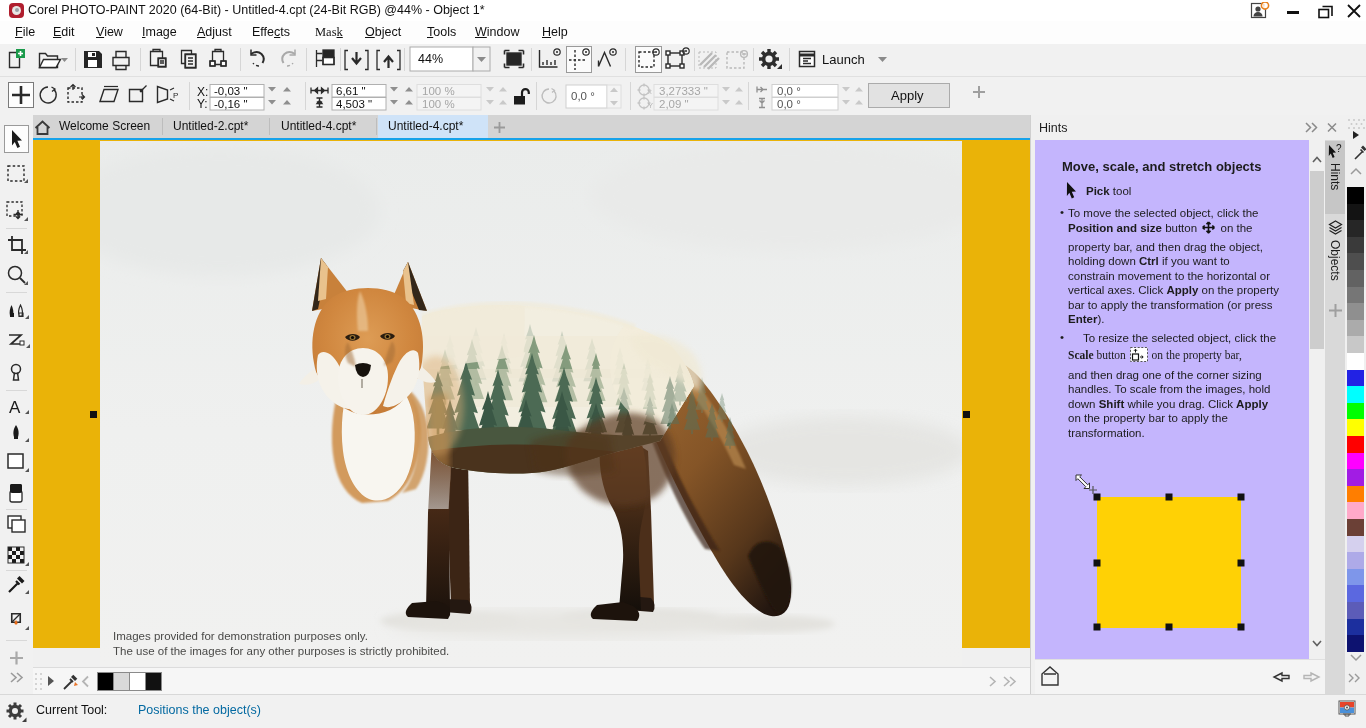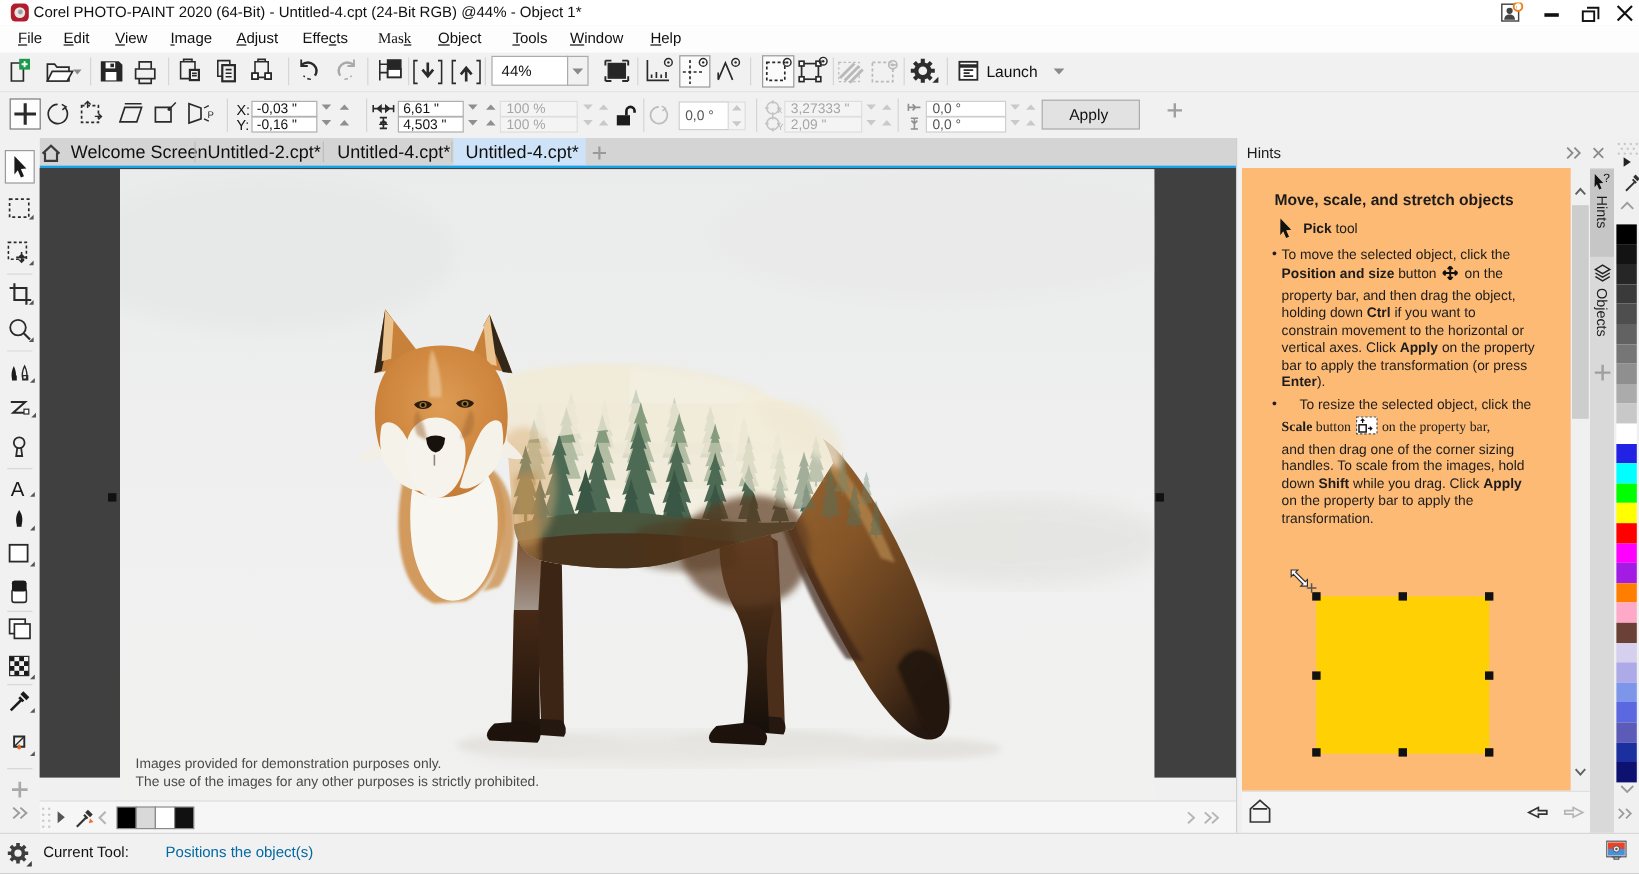--- a/index.html
+++ b/index.html
@@ -15,32 +15,32 @@
   
   #menubar{left:0;top:21px;width:1366px;height:23px;background:#fdfdfd;}
   .menu{position:absolute;top:4px;font-size:12.5px;color:#101010;}
   .menu u{text-decoration:underline;}
   
   #toolbar{left:0;top:44px;width:1366px;height:32px;background:#f1f1f1;border-bottom:1px solid #e0e0e0;}
   #propbar{left:0;top:77px;width:1366px;height:38px;background:#f1f1f1;}
   
   #tabbar{left:33px;top:115px;width:997px;height:23px;background:#d4d4d4;}
   #tabline{left:33px;top:138px;width:997px;height:2px;background:#17a2e9;}
-  .tab{position:absolute;top:4px;font-size:15px;color:#101010;}
+  .tab{position:absolute;top:4px;font-size:12px;color:#101010;}
   .tabsep{position:absolute;top:3px;width:1px;height:17px;background:#bdbdbd;}
   
   #toolbox{left:0;top:115px;width:33px;height:579px;background:#f1f1f1;}
-  #canvas{left:33px;top:140px;width:997px;height:508px;background:#404040;}
+  #canvas{left:33px;top:140px;width:997px;height:508px;background:#eab308;}
   #photo{left:67px;top:1px;width:862px;height:525px;background:#eff0ef;overflow:hidden;}
   #navstrip{left:33px;top:667px;width:997px;height:27px;background:#f6f6f6;border-top:1px solid #dcdcdc;}
   
   #rightdiv{left:1030px;top:115px;width:5px;height:579px;background:#f0f0f0;border-left:1px solid #cfcfcf;}
   #hints{left:1035px;top:115px;width:290px;height:579px;background:#f0f0f0;}
   #hintshead{left:0;top:0;width:310px;height:25px;background:#f0f0f0;}
-  #hintsbody{left:0;top:25px;width:274px;height:519px;background:#fdba74;}
+  #hintsbody{left:0;top:25px;width:274px;height:519px;background:#c4b5fd;}
   #hintsscroll{left:274px;top:25px;width:16px;height:519px;background:#f0f0f0;}
   #hintsfoot{left:0;top:544px;width:290px;height:35px;background:#f4f4f4;border-top:1px solid #e0e0e0;}
   #dockertabs{left:1325px;top:140px;width:20px;height:554px;background:#d9d9d9;}
   #palette{left:1345px;top:115px;width:21px;height:579px;background:#f0f0f0;}
   .sw{position:absolute;left:2px;width:17px;height:16.6px;}
   
   #statusbar{left:0;top:694px;width:1366px;height:34px;background:#f1f1f1;border-top:1px solid #d8d8d8;}
   .htxt{font-size:11.5px;color:#1c1c1c;line-height:14.6px;}
 </style>
 </head>

